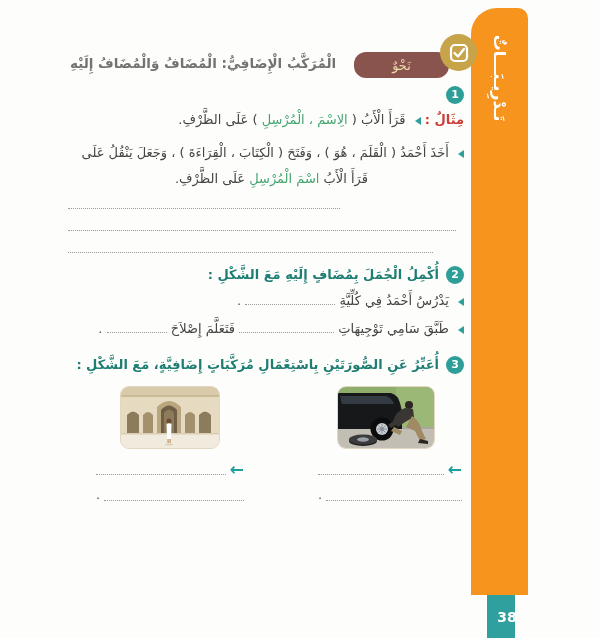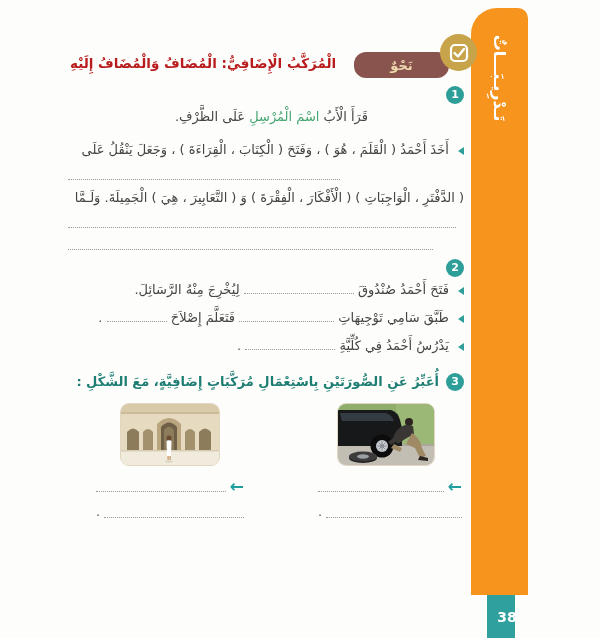--- a/index.html
+++ b/index.html
@@ -26,26 +26,26 @@
   
   .check-badge {
     position:absolute; top:34px; left:440px; width:37px; height:37px;
     background:#c7a44a; border-radius:50%;
     display:flex; align-items:center; justify-content:center; z-index:3;
   }
   .topic-badge {
     position:absolute; top:52px; left:354px; width:95px; height:26px;
     background:#8a544e; border-radius:12px;
     display:flex; align-items:center; justify-content:center;
-    color:#eed9ae; font-size:13px; font-weight:bold; z-index:2;
+    color:#eed9ae; font-size:13px; font-weight:normal; z-index:2;
   }
   .page-title {
     position:absolute; top:55px; left:70px; width:280px;
     direction:rtl; text-align:left;
-    color:#b91c1c; font-size:13.5px; font-weight:bold;
+    color:#737373; font-size:13.5px; font-weight:bold;
   }
   
   .content {
     position:absolute; top:86px; left:68px; width:396px;
     direction:rtl; font-size:13px; line-height:26px;
   }
   .row { position:relative; }
   .ex-header { display:flex; align-items:center; gap:7px; color:#1f7e74; font-weight:bold; }
   .num-circle {
     flex:0 0 auto; width:18px; height:18px; border-radius:50%;
@@ -101,66 +101,63 @@
 </div>
 <div class="topic-badge">نَحْوٌ</div>
 <div class="page-title">الْمُرَكَّبُ الْإِضَافِيُّ: الْمُضَافُ وَالْمُضَافُ إِلَيْهِ</div>
 
 <div class="content">
 
   <div class="row ex-header">
     <span class="num-circle">1</span>
   </div>
 
+  <div class="row" style="margin-top:3px;">
+    <span class="red">مِثَالٌ :</span>
+    <span class="bullet"></span>
+    <span>قَرَأَ الْأَبُ ( </span><span class="green">الِاسْمَ ، الْمُرْسِلِ</span><span> ) عَلَى الظَّرْفِ.</span>
+  </div>
+
+  <div class="row" style="margin-top:7px;">
+    <span class="bullet"></span>
+    <span>أَخَذَ أَحْمَدُ ( الْقَلَمَ ، هُوَ ) ، وَفَتَحَ ( الْكِتَابَ ، الْقِرَاءَةَ ) ، وَجَعَلَ يَنْقُلُ عَلَى</span>
+  </div>
 
   <div class="row example2">
     <span>قَرَأَ الْأَبُ </span><span class="green">اسْمَ الْمُرْسِلِ</span><span> عَلَى الظَّرْفِ.</span>
   </div>
-
-  <div class="row" style="margin-top:7px;">
-    <span class="bullet"></span>
-    <span>أَخَذَ أَحْمَدُ ( الْقَلَمَ ، هُوَ ) ، وَفَتَحَ ( الْكِتَابَ ، الْقِرَاءَةَ ) ، وَجَعَلَ يَنْقُلُ عَلَى</span>
-  </div>
   <div class="row dots-row">
     <span class="dots d272"></span>
   </div>
-  <div class="row">
-    <span>( الدَّفْتَرِ ، الْوَاجِبَاتِ )  ( الْأَفْكَارَ ، الْفِقْرَةَ ) وَ ( التَّعَابِيرَ ، هِيَ ) الْجَمِيلَةَ. وَلَـمَّا</span>
-  </div>
   <div class="row dots-row">
     <span class="dots d388"></span>
   </div>
   <div class="row dots-row">
     <span class="dots d365"></span>
   </div>
 
   <div class="row ex-header" style="margin-top:4px;">
     <span class="num-circle">2</span>
-  </div>
+    <span>أُكْمِلُ الْجُمَلَ بِمُضَافٍ إِلَيْهِ مَعَ الشَّكْلِ :</span>
+  </div>
+
 
   <div class="row ex2-item">
     <span class="bullet"></span>
-    <span>فَتَحَ أَحْمَدُ صُنْدُوقَ</span>
-    <span class="dots d110"></span>
-    <span>لِيُخْرِجَ مِنْهُ الرَّسَائِلَ.</span>
+    <span>يَدْرُسُ أَحْمَدُ فِي كُلِّيَّةِ</span>
+    <span class="dots d90"></span>
+    <span class="period">.</span>
   </div>
 
   <div class="row ex2-item">
     <span class="bullet"></span>
     <span>طَبَّقَ سَامِي تَوْجِيهَاتِ</span>
     <span class="dots d95"></span>
     <span>فَتَعَلَّمَ إِصْلاَحَ</span>
     <span class="dots d60"></span>
-    <span class="period">.</span>
-  </div>
-
-  <div class="row ex2-item">
-    <span class="bullet"></span>
-    <span>يَدْرُسُ أَحْمَدُ فِي كُلِّيَّةِ</span>
-    <span class="dots d90"></span>
     <span class="period">.</span>
   </div>
 
 
   <div class="row ex-header" style="margin-top:8px;">
     <span class="num-circle">3</span>
     <span>أُعَبِّرُ عَنِ الصُّورَتَيْنِ بِاسْتِعْمَالِ مُرَكَّبَاتٍ إِضَافِيَّةٍ، مَعَ الشَّكْلِ :</span>
   </div>
 
   <div class="row photos-row">

